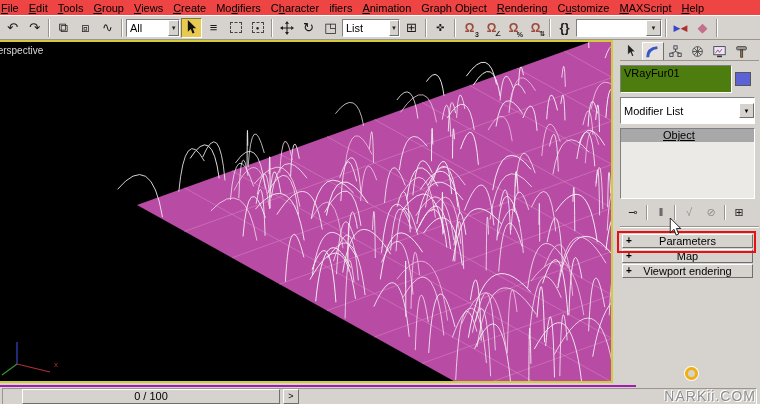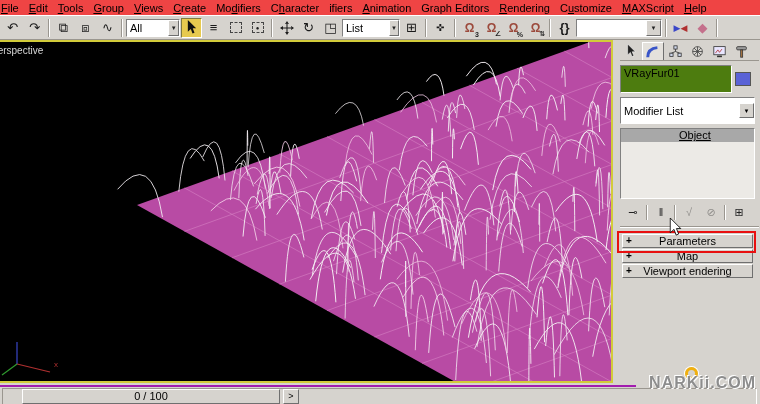--- a/index.html
+++ b/index.html
@@ -45,21 +45,21 @@
   .tab.active { background:#e4e1dc; border:1px solid; border-color:#fff #6f6f6f #6f6f6f #fff; border-bottom:none; }
   .namerow { display:flex; align-items:center; margin-top:4px; gap:3px; }
   .namefield { width:112px; height:28px; background:#4d7c0f; border:1px solid; border-color:#808080 #fff #fff #808080;
                color:#000; padding:1px 3px; }
   .swatch { width:16px; height:14px; background:#5a62d6; border:1px solid #555; }
   .modlist { margin-top:4px; width:135px; height:27px; background:#fff; border:1px solid; border-color:#808080 #fff #fff #808080;
              display:flex; align-items:center; justify-content:space-between; padding-left:3px; }
   .modlist .darrow { width:15px; height:15px; background:#d6d3ce; border:1px solid; border-color:#fff #6f6f6f #6f6f6f #fff;
                      display:flex; align-items:center; justify-content:center; font-size:6px; }
   .stack { margin-top:4px; width:135px; height:71px; background:#eceae6; border:1px solid; border-color:#808080 #fff #fff #808080; overflow:hidden; }
-  .stackrow { height:13px; background:#a8a8a8; color:#000; padding-left:58px; line-height:13px;text-decoration:underline; }
+  .stackrow { height:13px; background:#a8a8a8; color:#000; padding-left:42px; line-height:13px;text-decoration:underline; }
   .stacktools { display:flex; align-items:center; height:20px; margin-top:3px; padding-left:2px; }
   .stool { width:22px; height:17px; display:flex; align-items:center; justify-content:center; font-size:11px; color:#222; }
   .stool.disabled { opacity:.4; }
   .ssep { width:2px; height:15px; border-left:1px solid #9a968f; border-right:1px solid #fff; margin:0 2px; }
   .paneldiv { border-top:1px solid #9a968f; border-bottom:1px solid #fff; margin:4px 0 6px 0; }
   .rollout { width:131px; height:14px; margin:1px 0 1px 2px; background:#d6d3ce;
              border:1px solid; border-color:#fff #6f6f6f #6f6f6f #fff; position:relative;
              display:flex; align-items:center; justify-content:center; color:#000; font-size:11px; }
   .rollout .plus { position:absolute; left:3px; top:0; font-size:10px; font-weight:bold; }
   .annotation { position:absolute; left:-3px; top:-3px; width:139px; height:22px; border:2px solid #e81010; z-index:6; pointer-events:none; }
@@ -73,21 +73,21 @@
   .tsnext { position:absolute; left:283px; top:2px; width:16px; height:15px; background:#d6d3ce;
             border:1px solid; border-color:#fff #6f6f6f #6f6f6f #fff; text-align:center; line-height:13px; font-size:9px; color:#000; }
   .tstrack { position:absolute; left:2px; top:1px; width:755px; height:17px; border:1px solid; border-color:#9a968f #fff #fff #9a968f; }
 
   
   .watermark { position:absolute; right:0; bottom:0; width:160px; height:64px; z-index:40; pointer-events:none; }
   .wm-cn { position:absolute; right:4px; bottom:15px; font-size:36px; font-weight:bold; color:#f08519; letter-spacing:-2px;
            text-shadow:-1px -1px 0 #fff,1px -1px 0 #fff,-1px 1px 0 #fff,1px 1px 0 #fff; white-space:nowrap; }
   .wm-ring { position:absolute; right:62px; bottom:24px; width:13px; height:13px; border:3px solid #f0b010; border-radius:50%;
              background:transparent; box-shadow:0 0 0 1px #fff; }
-  .wm-en { position:absolute; right:4px; bottom:12px; font-size:16px; font-weight:bold; color:#8d8d8d; letter-spacing:1px;
+  .wm-en { position:absolute; right:4px; bottom:0px; font-size:14px; font-weight:normal; color:#8d8d8d; letter-spacing:1px;
            text-shadow:1px 1px 0 #fff,-1px -1px 0 #fff; }
 
   
   .cursor-overlay { position:absolute; left:669px; top:218px; z-index:50; pointer-events:none; }
 </style>
 </head>
 <body>
 
 <svg width="0" height="0" style="position:absolute">
   <symbol id="cur-arrow" viewBox="0 0 12 18">
@@ -101,21 +101,21 @@
       <span class="mitem"><u>F</u>ile</span>
       <span class="mitem"><u>E</u>dit</span>
       <span class="mitem"><u>T</u>ools</span>
       <span class="mitem"><u>G</u>roup</span>
       <span class="mitem"><u>V</u>iews</span>
       <span class="mitem"><u>C</u>reate</span>
       <span class="mitem">Mo<u>d</u>ifiers</span>
       <span class="mitem">C<u>h</u>aracter</span>
       <span class="mitem">ifiers</span>
       <span class="mitem"><u>A</u>nimation</span>
-      <span class="mitem">Graph Editors</span>
+      <span class="mitem">Graph Object</span>
       <span class="mitem"><u>R</u>endering</span>
       <span class="mitem">C<u>u</u>stomize</span>
       <span class="mitem"><u>M</u>AXScript</span>
       <span class="mitem"><u>H</u>elp</span>
     </div>
 
   <div class="toolbar">
     <span class="tbtn">↶</span>
     <span class="tbtn">↷</span>
     <span class="tsep"></span>

